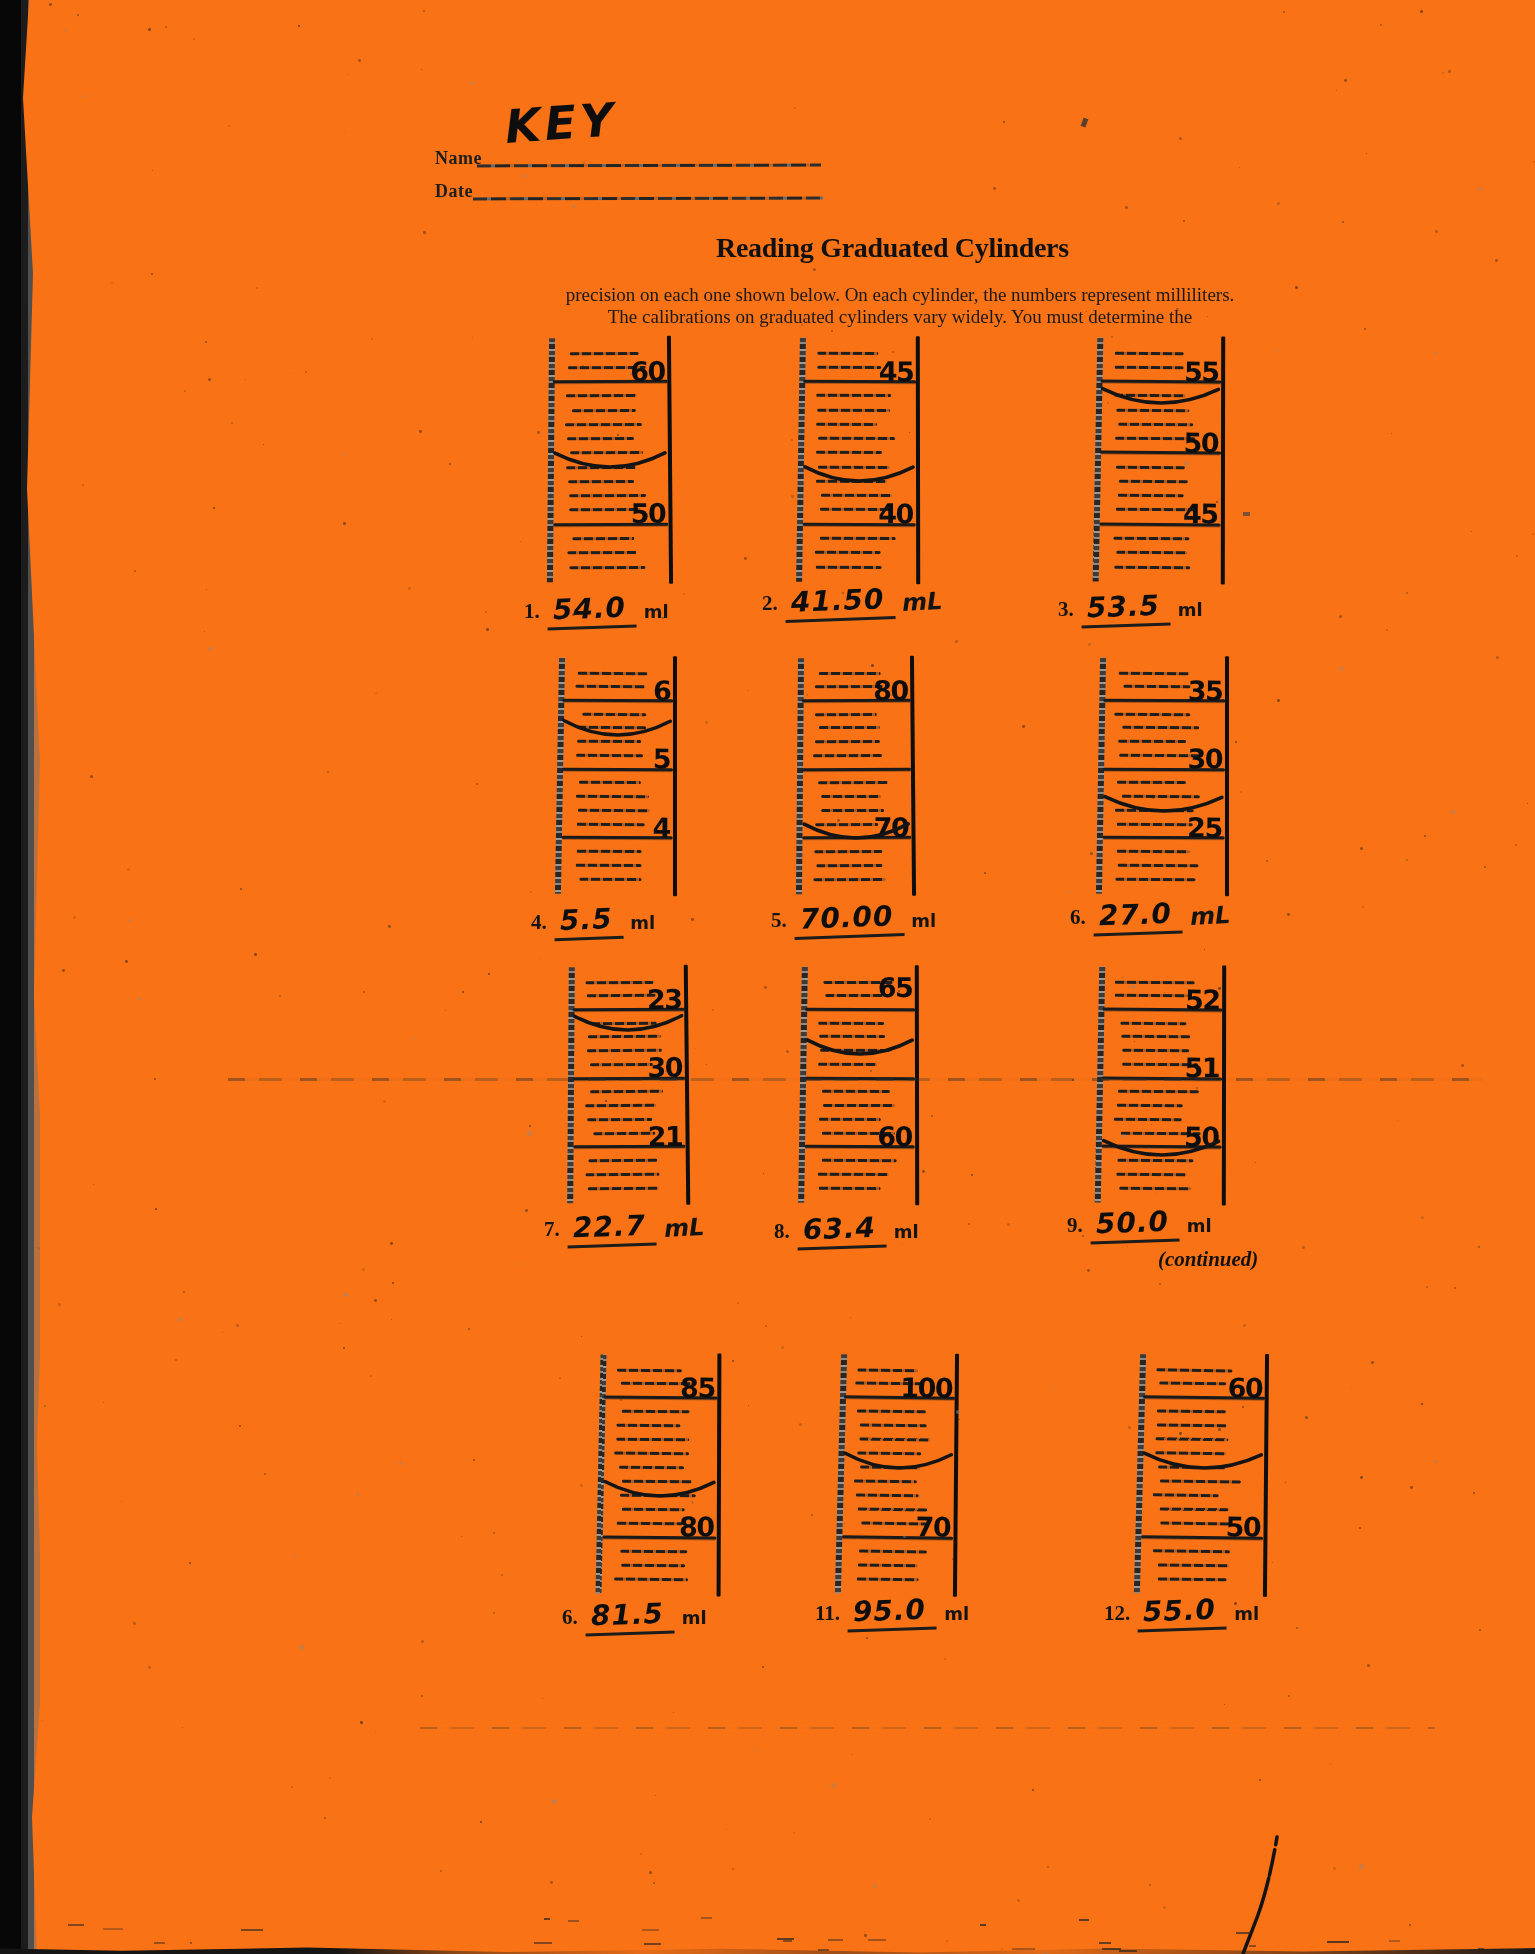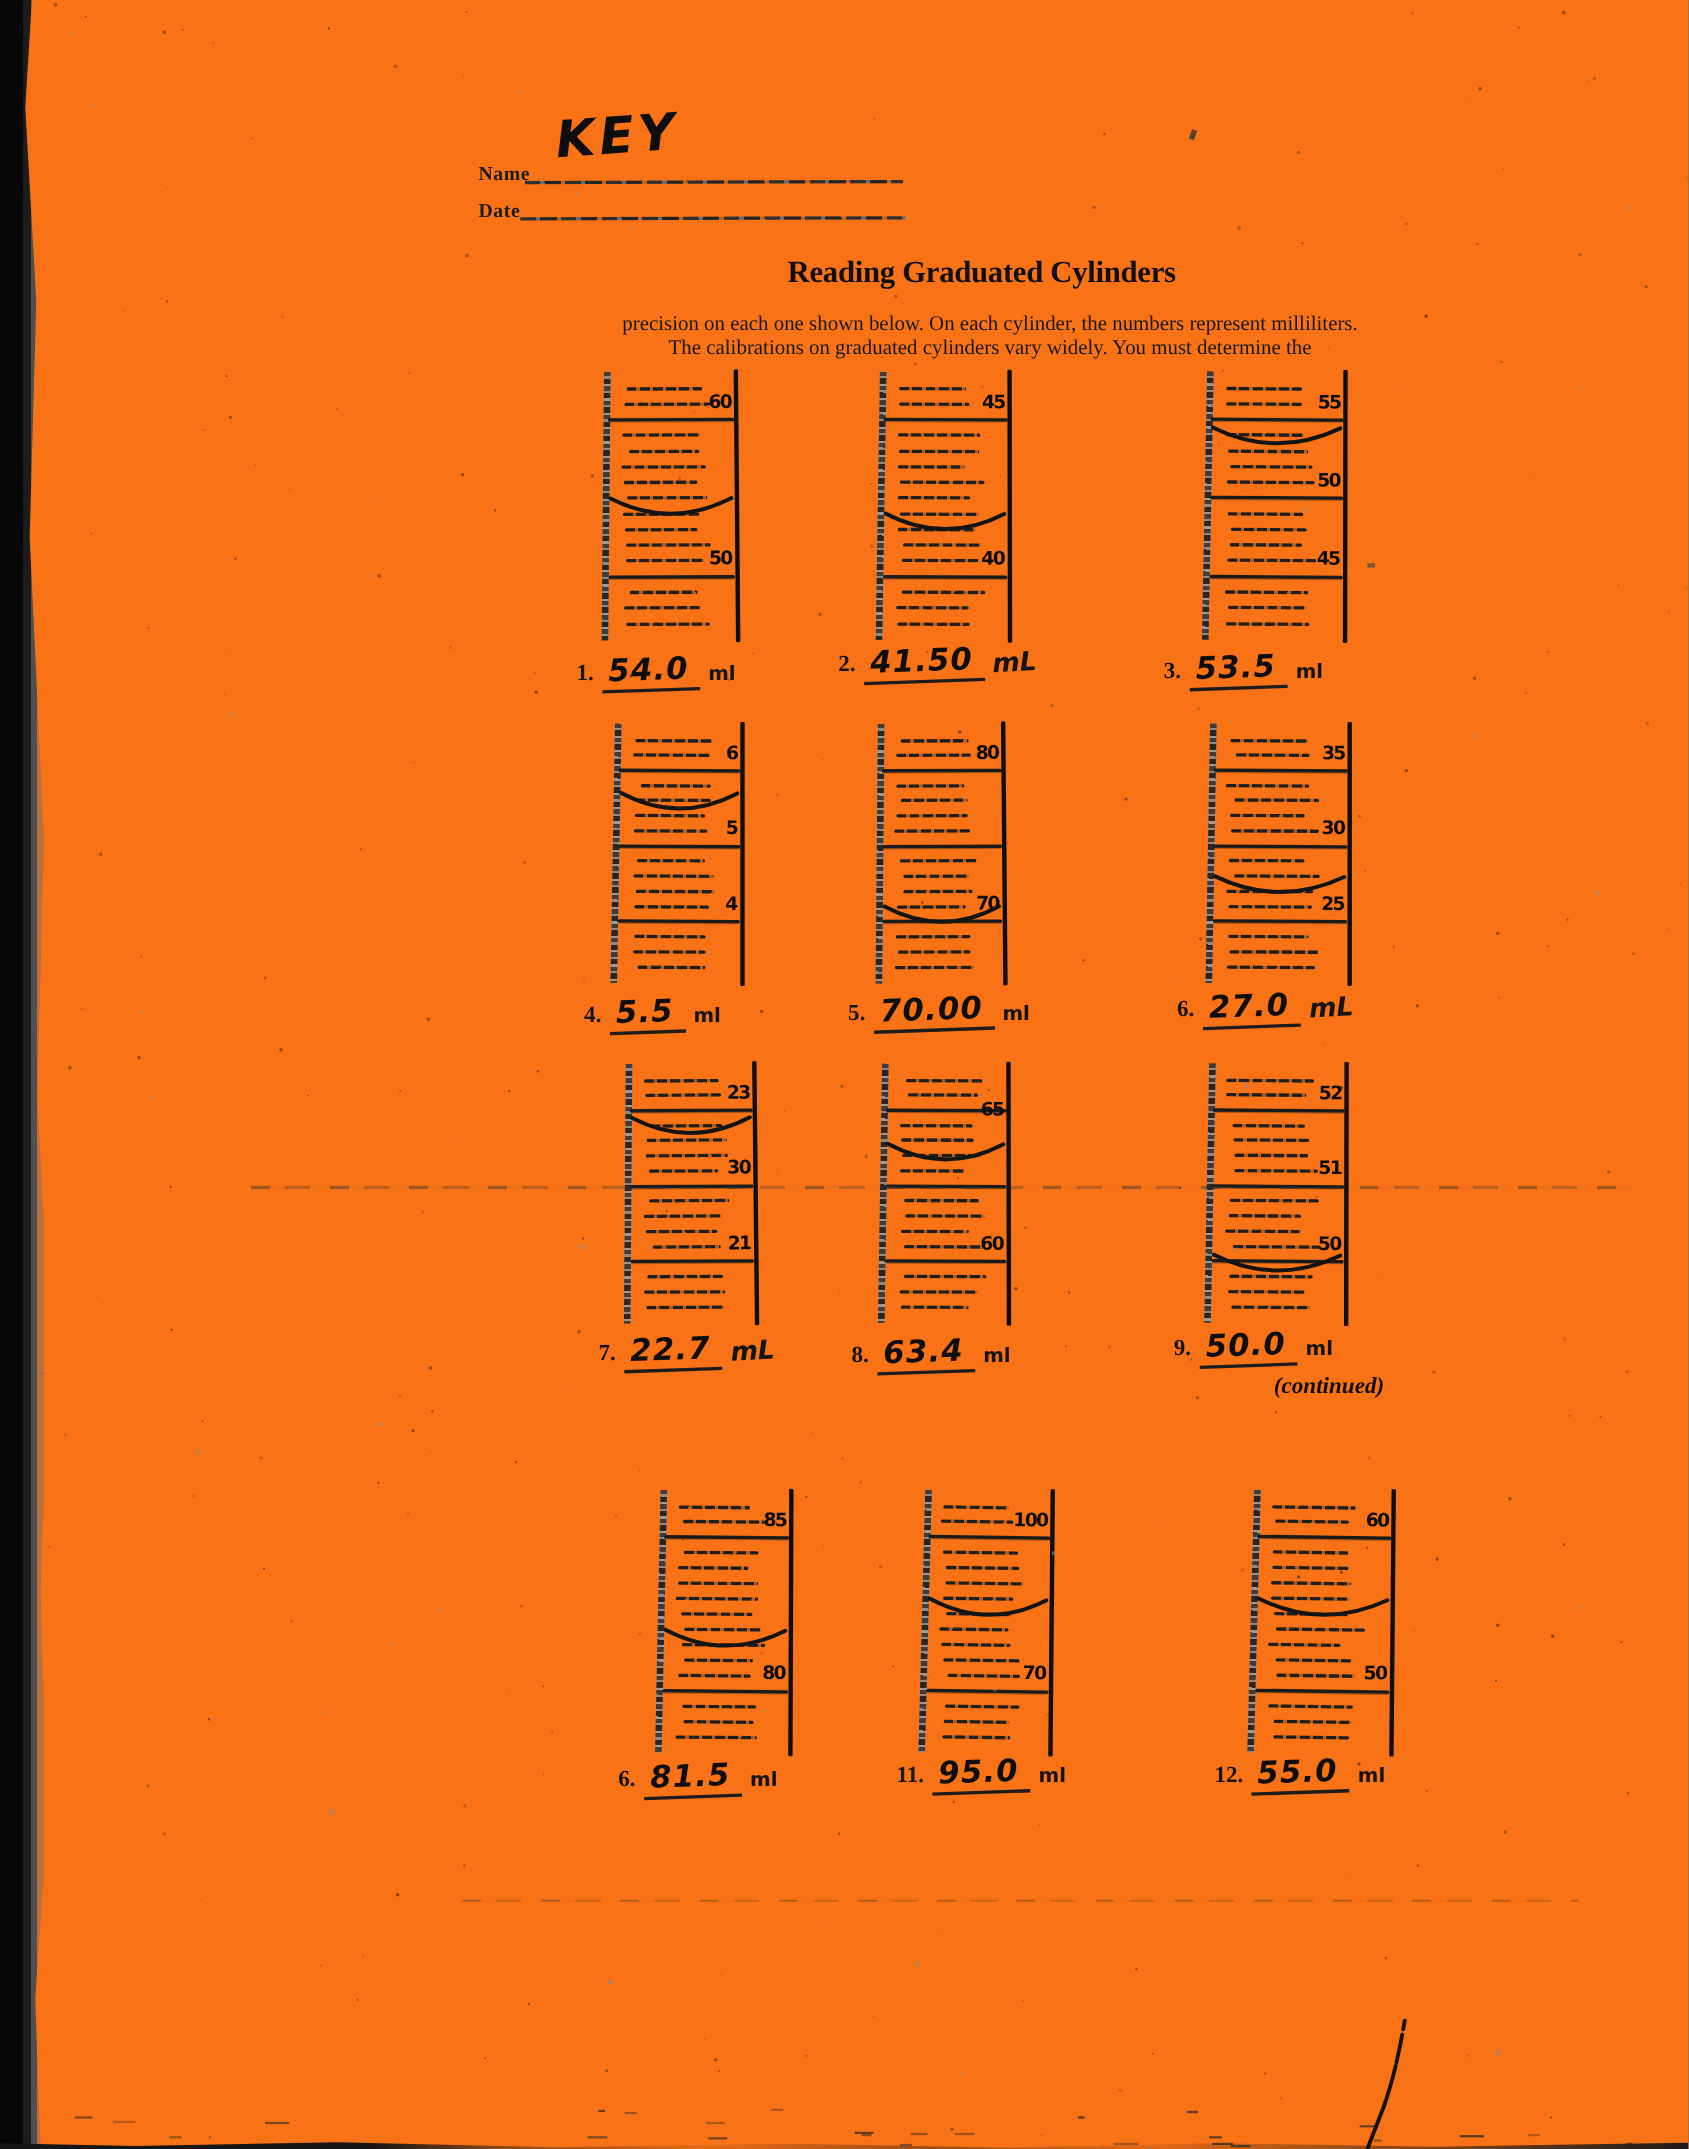--- a/index.html
+++ b/index.html
@@ -29,21 +29,21 @@
   #continued{position:absolute;font-style:italic;font-weight:bold;font-size:21px;color:#101010;}
   
   .cyl{position:absolute;z-index:5;}
   .wall-l{position:absolute;left:0;top:-5px;bottom:-5px;width:6px;transform:rotate(.7deeg);
     background:repeating-linear-gradient(180deg,#3c3c3c 0 4px,#8a8a8a 4px 6px,#262626 6px 11px,#9a9a9a 11px 13px);
     transform:rotate(.7deg);}
   .wall-r{position:absolute;right:0;top:-7px;bottom:-7px;width:4px;background:#0e0e0e;transform:rotate(-.3deg);border-radius:1px;}
   .tick{position:absolute;height:3px;border-radius:2px;
     background:repeating-linear-gradient(90deg,#1e1e1e 0 9px,rgba(30,30,30,.3) 9px 12px);}
   .tick.major{background:#1a1a1a;box-shadow:0 1px 0 rgba(26,26,26,.35);}
-  .scale-num{position:absolute;font-family:"DejaVu Sans",sans-serif;font-weight:bold;font-size:17px;
+  .scale-num{position:absolute;font-family:"DejaVu Sans",sans-serif;font-weight:bold;font-size:27px;
     letter-spacing:-1.5px;color:#0d0d0d;}
   .meniscus{position:absolute;}
   
   .answer{position:absolute;display:flex;align-items:baseline;white-space:nowrap;z-index:10;}
   .answer .num{font-weight:bold;font-size:21px;color:#141414;}
   .answer .val{font-size:28px;letter-spacing:1px;border-bottom:3px solid #1c1c1c;
     padding:0 10px 1px 6px;margin:0 8px 0 7px;transform:rotate(-2deg);}
   .answer .unit{font-family:"DejaVu Sans",sans-serif;font-weight:bold;font-size:18px;color:#141414;}
   .answer .unit.hand{font-size:24px;transform:rotate(-3deg);font-style:italic;}
   .speck{position:absolute;border-radius:50%;z-index:18;pointer-events:none;}
@@ -248,21 +248,21 @@
         <svg class="meniscus" width="111" height="26" style="left: 5px; top: 41.3px;">
           <path d="M2,3 Q 55.5,31 109,3" stroke="#141414" stroke-width="3.6" fill="none" stroke-linecap="round"></path>
         </svg>
       </div>
       <div class="cyl" style="left: 800px; top: 972px; width: 119px; height: 226px; transform: rotate(0.2deg);">
         <div class="wall-l"></div>
         <div class="wall-r"></div>
         <div class="tick" style="left: 23.2px; top: 8.5px; width: 70.1px;"></div>
         <div class="tick" style="left: 24.9px; top: 22.2px; width: 63.7px;"></div>
         <div class="tick major" style="left: 5px; top: 36px; width: 110px;"></div>
-        <span class="scale-num" style="right: 7px; top: 27px; margin-left: 20px;">65</span>
+        <span class="scale-num" style="right: 7px; top: 0; margin-left: 20px;">65</span>
         <div class="tick" style="left: 17.9px; top: 49.7px; width: 65.9px;"></div>
         <div class="tick" style="left: 19.2px; top: 63.4px; width: 65.5px;"></div>
         <div class="tick" style="left: 20.1px; top: 77.2px; width: 71.8px;"></div>
         <div class="tick" style="left: 17.6px; top: 90.9px; width: 59.8px;"></div>
         <div class="tick major" style="left: 5px; top: 104.6px; width: 110px;"></div>
         <div class="tick" style="left: 21.9px; top: 118.4px; width: 68.6px;"></div>
         <div class="tick" style="left: 23.2px; top: 132.1px; width: 72px;"></div>
         <div class="tick" style="left: 18.9px; top: 145.8px; width: 62.4px;"></div>
         <div class="tick" style="left: 21.7px; top: 159.6px; width: 73.2px;"></div>
         <div class="tick major" style="left: 5px; top: 173.3px; width: 110px;"></div>

